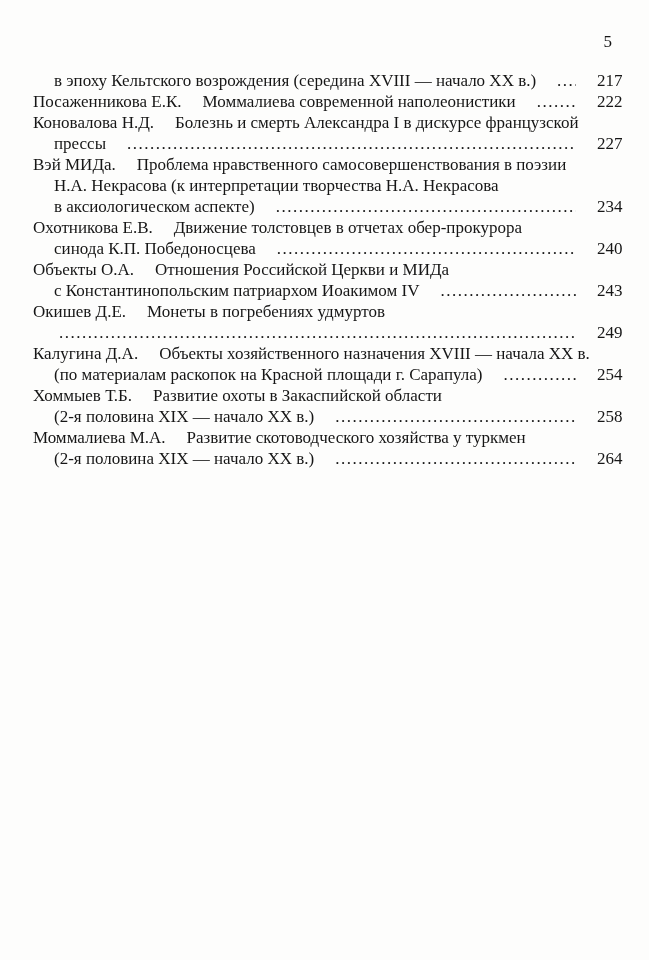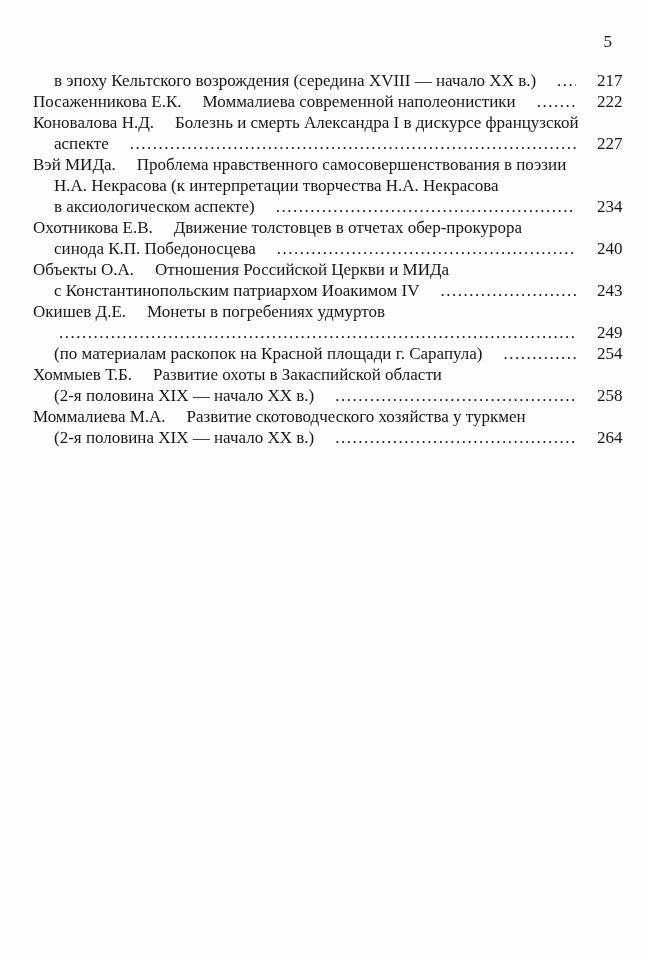--- a/index.html
+++ b/index.html
@@ -74,21 +74,21 @@
         <span class="author">Посаженникова Е.К.</span>
         <span class="text">Моммалиева современной наполеонистики</span>
         <span class="dots">....................................................................................................................................................................................</span>
         <span class="pagenum">222</span>
       </div>
       <div class="line">
         <span class="author">Коновалова Н.Д.</span>
         <span class="text">Болезнь и смерть Александра I в дискурсе французской</span>
       </div>
       <div class="line indent">
-        <span class="text">аспекте</span>
+        <span class="text">прессы</span>
         <span class="dots">....................................................................................................................................................................................</span>
         <span class="pagenum">227</span>
       </div>
       <div class="line">
         <span class="author">Вэй МИДа.</span>
         <span class="text">Проблема нравственного самосовершенствования в поэзии</span>
       </div>
       <div class="line indent">
         <span class="text">Н.А. Некрасова (к интерпретации творчества Н.А. Некрасова</span>
       </div>
@@ -116,20 +116,24 @@
         <span class="pagenum">243</span>
       </div>
       <div class="line">
         <span class="author">Окишев Д.Е.</span>
         <span class="text">Монеты в погребениях удмуртов</span>
       </div>
       <div class="line indent">
         <span class="dots">....................................................................................................................................................................................</span>
         <span class="pagenum">249</span>
       </div>
+      <div class="line">
+        <span class="author">Калугина Д.А.</span>
+        <span class="text">Объекты хозяйственного назначения XVIII — начала XX в.</span>
+      </div>
       <div class="line indent">
         <span class="text">(по материалам раскопок на Красной площади г. Сарапула)</span>
         <span class="dots">....................................................................................................................................................................................</span>
         <span class="pagenum">254</span>
       </div>
       <div class="line">
         <span class="author">Хоммыев Т.Б.</span>
         <span class="text">Развитие охоты в Закаспийской области</span>
       </div>
       <div class="line indent">

